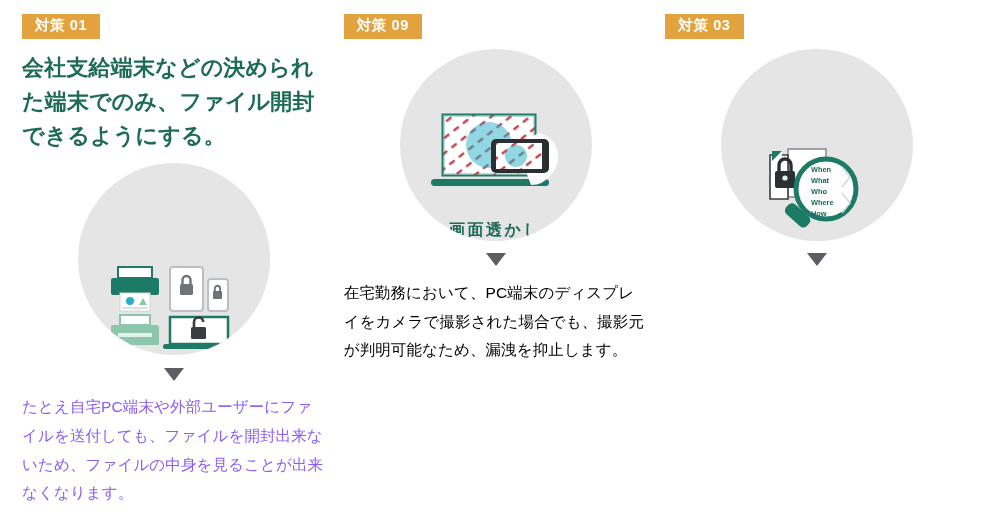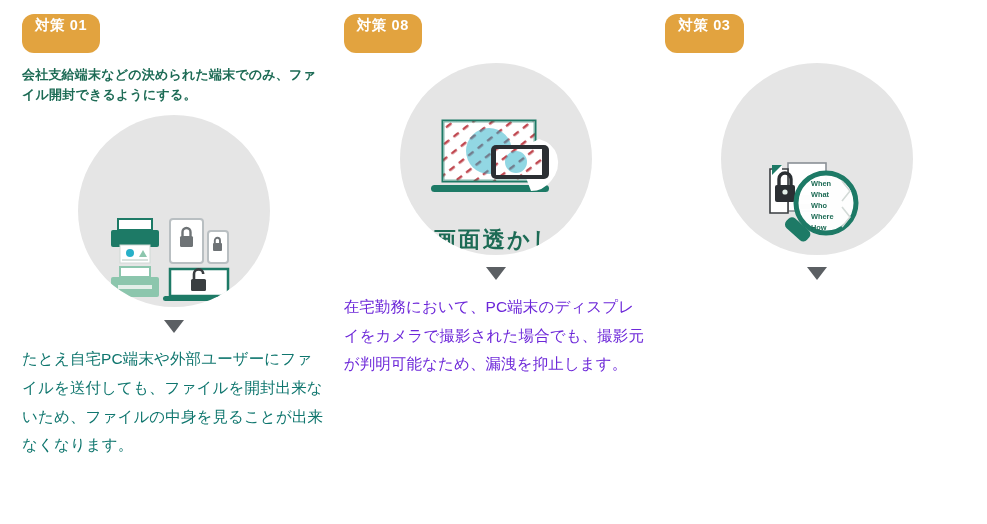--- a/index.html
+++ b/index.html
@@ -31,30 +31,29 @@
   }
 
   
   .badge {
     align-self: flex-start;
     background: #e2a33f;
     color: #ffffff;
     font-size: 14.5px;
     font-weight: bold;
     letter-spacing: 0.6px;
-    padding: 4px 13px 19px 13px;
+    padding: 4px 13px 5px 13px;
     line-height: 1.1;
-    border-radius: 12px;
   }
 
   
   .heading {
     margin-top: 12px;
     color: #1d6b55;
-    font-size: 13px;
+    font-size: 22px;
     font-weight: bold;
     line-height: 1.55;
     letter-spacing: 0.2px;
   }
 
   
   .circle-wrap {
     flex: 0 0 auto;
     display: flex;
     justify-content: center;
@@ -76,21 +75,21 @@
     margin-top: 26px;
     height: 92px;
     display: flex;
     align-items: center;
     justify-content: center;
   }
   .circle .caption {
     margin-top: 18px;
     color: #1d6b55;
     font-weight: bold;
-    font-size: 22px;
+    font-size: 16px;
     line-height: 1.35;
     text-align: center;
     letter-spacing: 0.5px;
     white-space: pre-line;
   }
   .circle .caption.spaced {
     letter-spacing: 2.5px;
   }
 
   
@@ -103,27 +102,27 @@
   .arrow {
     width: 0;
     height: 0;
     border-left: 10px solid transparent;
     border-right: 10px solid transparent;
     border-top: 13px solid #5b5f63;
   }
 
   
   .body-text {
-    color: #0f766e;
+    color: #8b5cf6;
     font-size: 15.5px;
     line-height: 1.85;
     letter-spacing: 0.1px;
   }
 
-  .col2 .body-text, .col3 .body-text { color: #6d28d9; }
+  .col2 .body-text, .col3 .body-text { color: #000000; }
 </style>
 </head>
 <body>
 
 <div class="board">
 
   <div class="column col1">
     <div class="badge">対策 01</div>
     <div class="heading">会社支給端末などの決められた端末でのみ、ファイル開封できるようにする。</div>
 
@@ -161,21 +160,21 @@
     </div>
 
     <div class="arrow-row">
       <div class="arrow"></div>
     </div>
 
     <div class="body-text">たとえ自宅PC端末や外部ユーザーにファイルを送付しても、ファイルを開封出来ないため、ファイルの中身を見ることが出来なくなります。</div>
   </div>
 
   <div class="column col2">
-    <div class="badge">対策 08</div>
+    <div class="badge">対策 09</div>
 
     <div class="circle-wrap">
       <div class="circle">
         <div class="art">
           <svg width="150" height="92" viewBox="0 0 150 92" xmlns="http://www.w3.org/2000/svg">
             <defs>
               <pattern id="wm" width="12" height="12" patternUnits="userSpaceOnUse" patternTransform="rotate(-38)">
                 <rect width="12" height="12" fill="#ffffff"></rect>
                 <rect x="0" y="0" width="7" height="2.6" rx="1.3" fill="#c0474f"></rect>
               </pattern>

